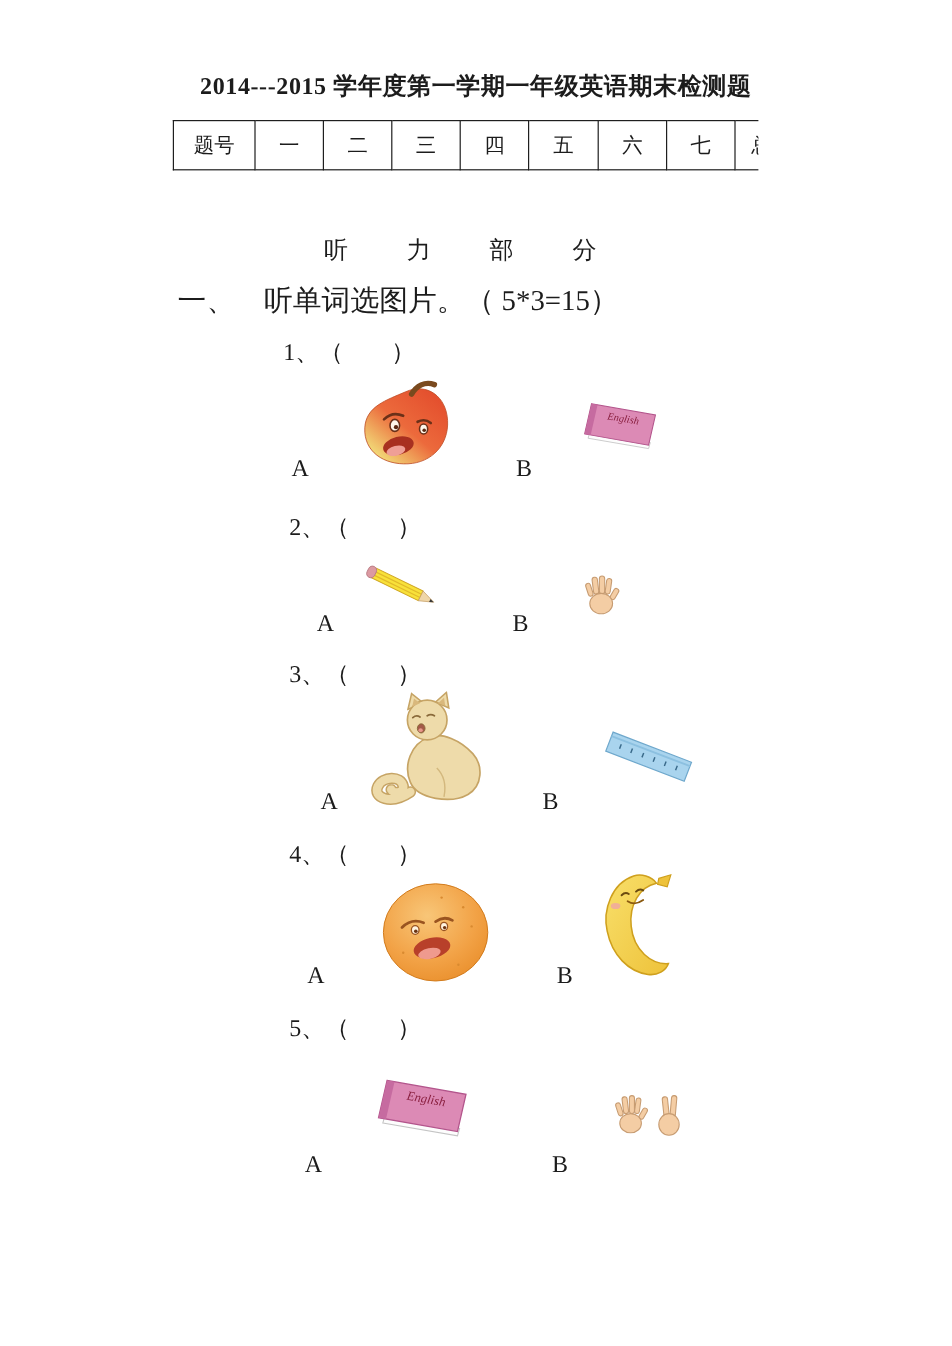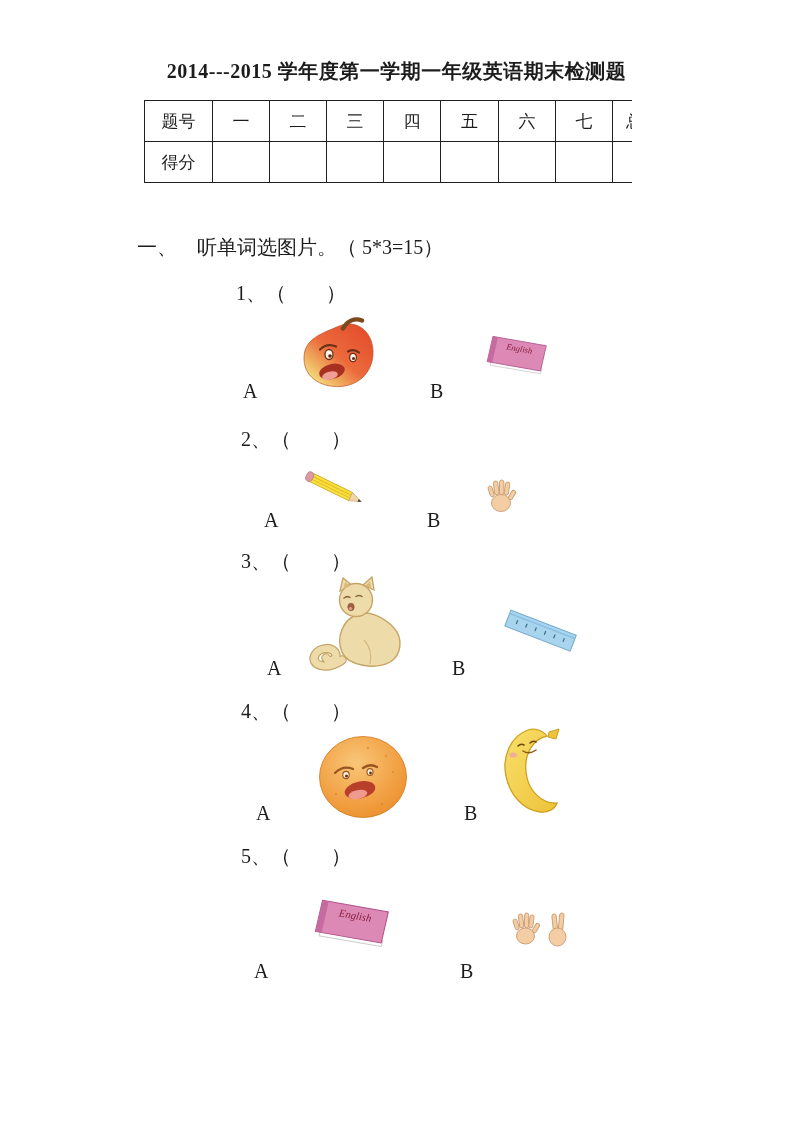--- a/index.html
+++ b/index.html
@@ -17,21 +17,21 @@
     border-collapse:collapse;table-layout:fixed;
   }
   table.score-table td{
     border:1.6px solid #1f1f1f;height:40px;text-align:center;vertical-align:middle;
     font-size:17px;padding:0;
   }
   .listening-heading{
     left:270px;top:195px;font-size:20px;letter-spacing:49px;white-space:nowrap;
   }
   .section-label{
-    left:137px;top:234px;font-size:20px;white-space:nowrap;
+    left:148px;top:234px;font-size:24px;white-space:nowrap;
   }
   .qnum{font-size:20px;white-space:nowrap;}
   .ab-label{font-size:20px;}
   .img-box{position:absolute;}
   .img-box svg{display:block;width:100%;height:100%;}
 </style>
 </head>
 <body>
 
 <div class="page">
@@ -57,35 +57,24 @@
         <td>一</td>
         <td>二</td>
         <td>三</td>
         <td>四</td>
         <td>五</td>
         <td>六</td>
         <td>七</td>
         <td>总分</td>
         <td>等级</td>
       </tr>
-      <tr>
-        <td>得分</td>
-        <td></td>
-        <td></td>
-        <td></td>
-        <td></td>
-        <td></td>
-        <td></td>
-        <td></td>
-        <td></td>
-        <td></td>
-      </tr>
     </tbody>
   </table>
 
+  <div class="abs listening-heading">听力部分</div>
   <div class="abs section-label">一、　听单词选图片。（ 5*3=15）</div>
 
   <div class="abs qnum" style="left:236px;top:280px">1、（　　）</div>
 
   <div class="img-box" style="left:296px;top:316px;width:84px;height:75px">
     <svg viewBox="0 0 84 74">
       <defs>
         <linearGradient id="apg" x1="0.85" y1="0.1" x2="0.1" y2="0.9">
           <stop offset="0" stop-color="#e4502e"></stop>
           <stop offset="0.5" stop-color="#ec6a3c"></stop>

